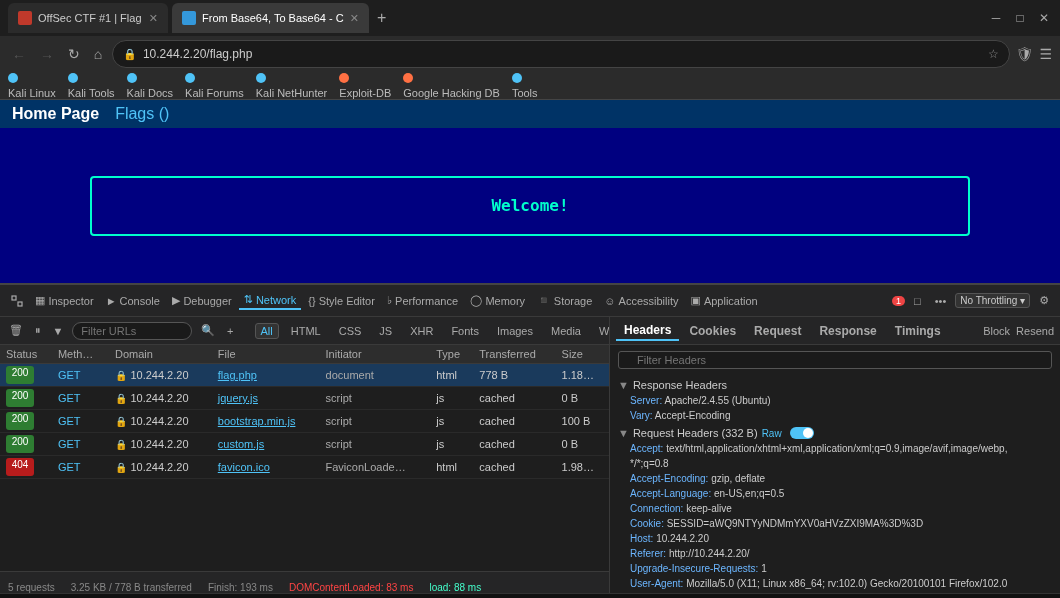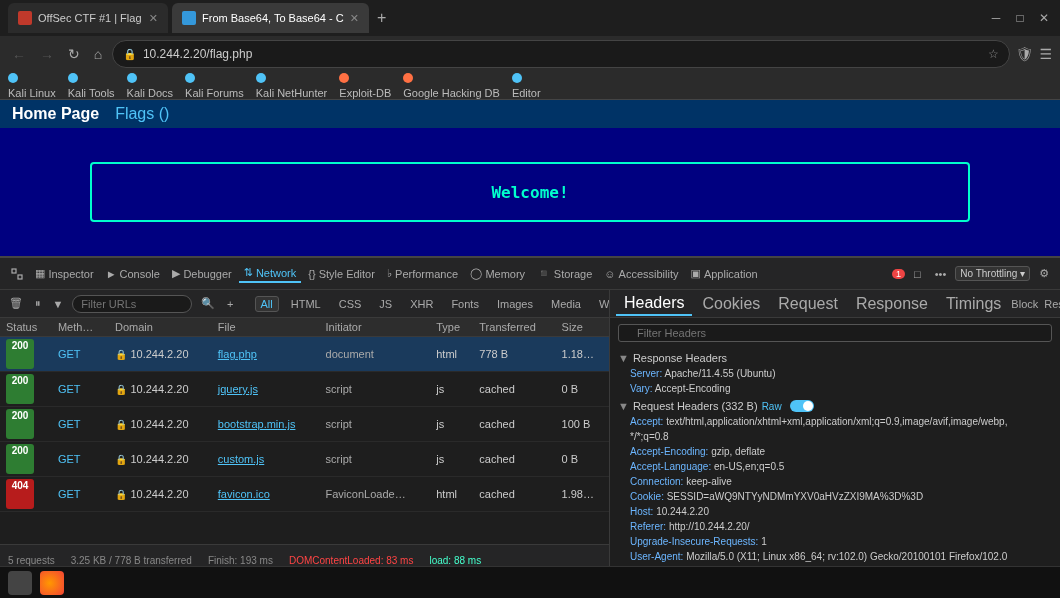--- a/index.html
+++ b/index.html
@@ -57,21 +57,21 @@
     
     .site-nav {
       background: #003366; height: 28px;
       display: flex; align-items: center; padding: 0 12px; gap: 16px;
     }
     .site-nav-item { color: #4fc3f7; font-size: 16px; cursor: pointer; }
     .site-nav-item.active { color: #fff; font-weight: bold; }
 
     
     .site-content {
-      background: #000080; height: 128px;
+      background: #000080; height: 155px;
       display: flex; align-items: center; justify-content: center;
     }
     .welcome-box {
       border: 2px solid #00ffcc; border-radius: 4px;
       background: #000080; width: 880px; height: 60px;
       display: flex; align-items: center; justify-content: center;
     }
     .welcome-text { color: #00ffcc; font-size: 16px; font-weight: bold; font-family: monospace; }
 
     
@@ -114,22 +114,22 @@
     .net-table { flex: 1; overflow-y: auto; font-size: 11px; }
     .net-table table { width: 100%; border-collapse: collapse; }
     .net-table th {
       background: #2d2d2d; color: #aaa; text-align: left;
       padding: 3px 6px; border-bottom: 1px solid #3a3a3a;
       font-size: 11px; font-weight: normal; white-space: nowrap;
     }
     .net-table td { padding: 2px 6px; border-bottom: 1px solid #2a2a2a; white-space: nowrap; }
     .net-table tr.selected td { background: #1a3a5c; }
     .status-badge {
-      display: inline-block; width: 28px; height: 30px; border-radius: 3px;
-      text-align: center; line-height: 14px; font-size: 10px; font-weight: bold;
+      display: inline-block; width: 28px; height: 18px; border-radius: 3px;
+      text-align: center; line-height: 14px; font-size: 10px; font-weight: normal;
     }
     .s200 { background: #2e7d32; color: #fff; }
     .s404 { background: #b71c1c; color: #fff; }
     .method-get { color: #4fc3f7; }
     .file-link { color: #4fc3f7; text-decoration: underline; cursor: pointer; }
     .initiator-doc { color: #aaa; }
 
     
     .net-status-bar {
       height: 22px; background: #252526; border-top: 1px solid #3a3a3a;
@@ -138,21 +138,21 @@
     }
     .timing-red { color: #f44; }
     .timing-blue { color: #4fc; }
 
     
     .headers-panel { flex: 1; display: flex; flex-direction: column; overflow: hidden; }
     .headers-tabs {
       display: flex; align-items: center; height: 28px;
       background: #252526; border-bottom: 1px solid #3a3a3a; padding: 0 6px; gap: 2px;
     }
-    .htab { font-size: 16px; color: #aaa; padding: 2px 8px; cursor: pointer; }
+    .htab { font-size: 12px; color: #aaa; padding: 2px 8px; cursor: pointer; font-weight: bold; }
     .htab.active { color: #fff; border-bottom: 2px solid #4fc3f7; }
     .htab-right { margin-left: auto; display: flex; gap: 6px; }
     .htab-btn { font-size: 11px; color: #aaa; cursor: pointer; }
     .headers-body { flex: 1; overflow-y: auto; padding: 6px 8px; font-size: 11px; }
     .filter-headers-input {
       width: 100%; background: #1a1a1a; border: 1px solid #555; border-radius: 3px;
       color: #ccc; font-size: 11px; padding: 2px 18px; margin-bottom: 6px;
     }
     .header-section-title { color: #ccc; font-size: 11px; margin: 4px 0 3px 0; display: flex; align-items: center; gap: 4px; }
     .header-section-title .chevron { color: #888; }
@@ -237,21 +237,21 @@
     <div class="bm-item">
       <span class="bm-dot" style="background:#ff7043;"></span>
       <span>Exploit-DB</span>
     </div>
     <div class="bm-item">
       <span class="bm-dot" style="background:#ff7043;"></span>
       <span>Google Hacking DB</span>
     </div>
     <div class="bm-item">
       <span class="bm-dot" style="background:#4fc3f7;"></span>
-      <span>Editor</span>
+      <span>Tools</span>
     </div>
   </div>
 </div>
 
 <div>
   <div class="site-nav">
     <span class="site-nav-item active">Home Page</span>
     <span class="site-nav-item">Flags ()</span>
   </div>
   <div class="site-content">
@@ -438,21 +438,21 @@
       <div class="headers-body">
         <input class="filter-headers-input" placeholder="Filter Headers" style="">
 
         
         <div class="header-section-title">
           <span class="chevron">▼</span>
           <span>Response Headers</span>
         </div>
         <div class="header-entry">
           <span class="header-key">Server:</span>
-          <span class="header-val"> Apache/11.4.55 (Ubuntu)</span>
+          <span class="header-val"> Apache/2.4.55 (Ubuntu)</span>
         </div>
         <div class="header-entry">
           <span class="header-key">Vary:</span>
           <span class="header-val"> Accept-Encoding</span>
         </div>
 
         
         <div class="header-section-title">
           <span class="chevron">▼</span>
           <span>Request Headers (332 B)</span>

